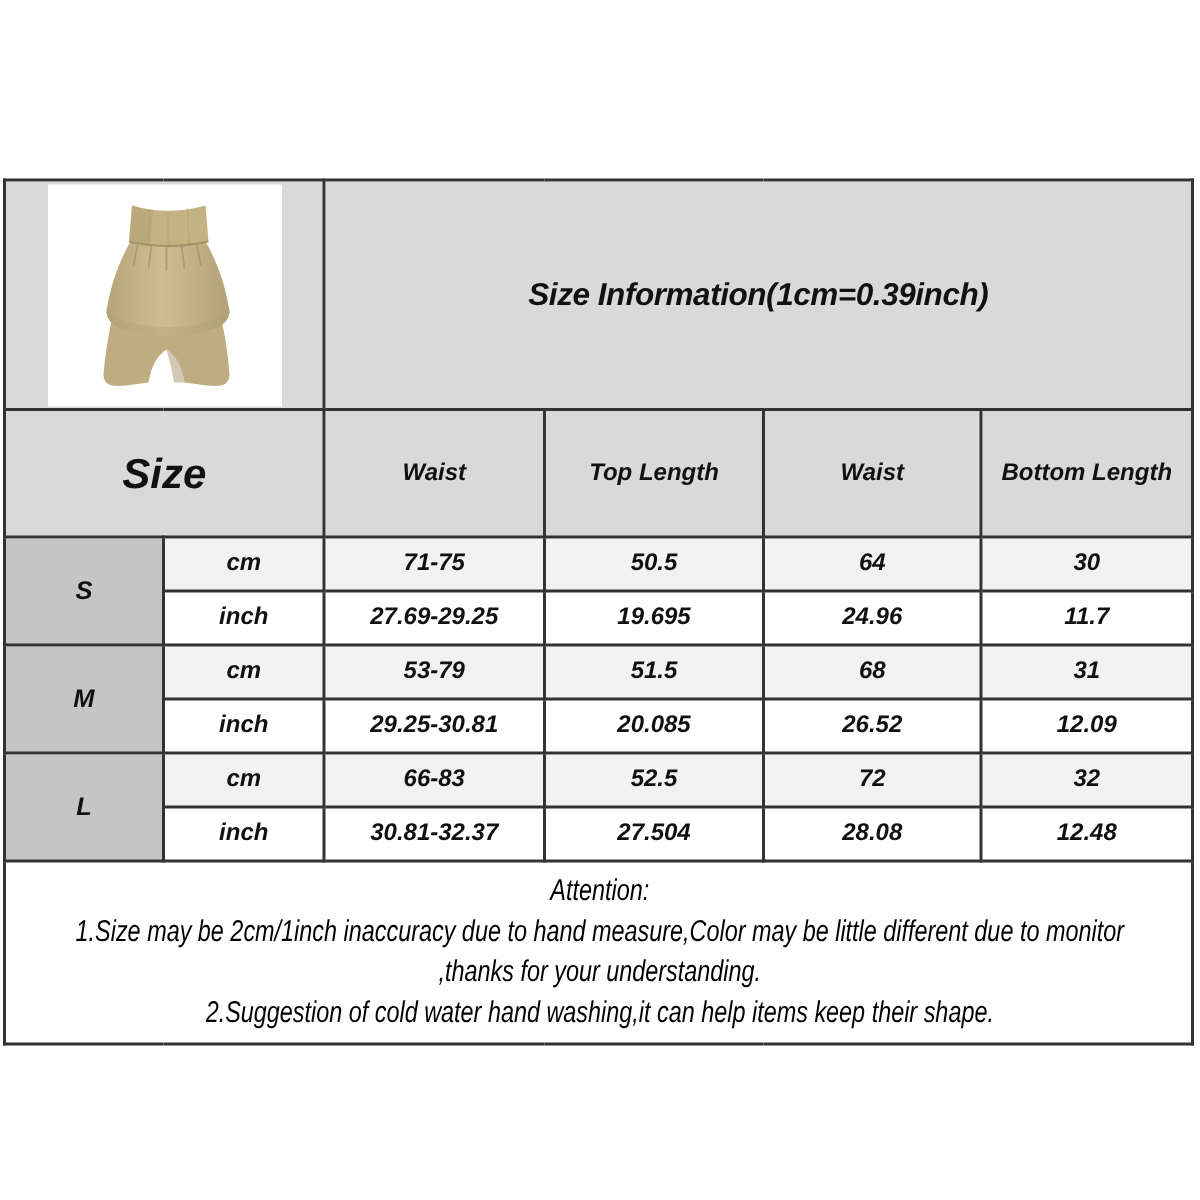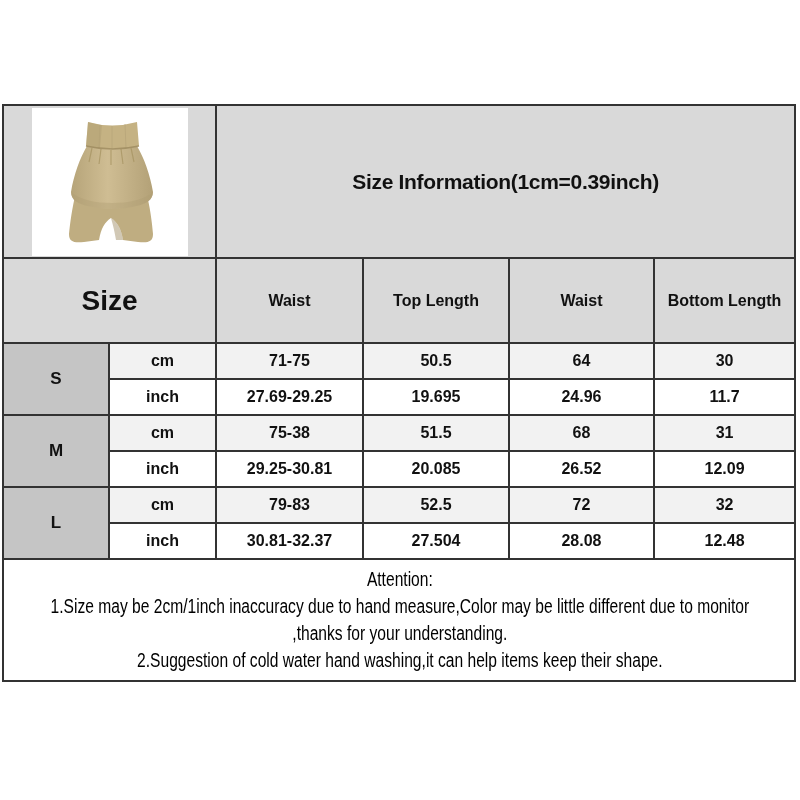--- a/index.html
+++ b/index.html
@@ -1,20 +1,20 @@
 <!DOCTYPE html>
 <html style="--panel_gray: #d9d9d9; --size_letter_gray: #c5c5c5; --cm_row_gray: #f2f2f2; --white: #ffffff; --border_dark: #333333; --text_black: #111111; --khaki_main: #c7b487; --khaki_shadow: #ab9a70;"><head>
 <meta charset="utf-8">
 <style>
   html,body{margin:0;padding:0;background:#fff;}
   .page{
     position:relative;width:800px;height:800px;background:#fff;overflow:hidden;
     font-family:"Liberation Sans","DejaVu Sans",sans-serif;color:var(--text_black,#111);
   }
-  .sheet{position:absolute;left:2px;top:104px;}
+  .sheet{position:absolute;left:2px;top:119px;font-style:italic;}
   table.size-table{border-collapse:collapse;table-layout:fixed;width:792px;}
   table.size-table td{border:2px solid var(--border_dark,#333);padding:0;text-align:center;vertical-align:middle;overflow:hidden;}
   
   tr.r-top{height:153px;}
   td.c-photo{background:var(--panel_gray,#d9d9d9);}
   .photo{width:156px;height:148px;margin:0 auto;background:var(--white,#fff);}
   td.c-title{background:var(--panel_gray,#d9d9d9);font-weight:700;font-size:21px;letter-spacing:-0.3px;}
   
   tr.r-head{height:85px;margin-top:44px;}
   tr.r-head td{background:var(--panel_gray,#d9d9d9);font-weight:700;}
@@ -115,37 +115,37 @@
         <td class="c-unit">inch</td>
         <td class="c-val">27.69-29.25</td>
         <td class="c-val">19.695</td>
         <td class="c-val">24.96</td>
         <td class="c-val">11.7</td>
       </tr>
 
       <tr class="r-cm">
         <td class="c-letter" rowspan="2">M</td>
         <td class="c-unit">cm</td>
-        <td class="c-val">75-38</td>
+        <td class="c-val">53-79</td>
         <td class="c-val">51.5</td>
         <td class="c-val">68</td>
         <td class="c-val">31</td>
       </tr>
       <tr class="r-inch">
         <td class="c-unit">inch</td>
         <td class="c-val">29.25-30.81</td>
         <td class="c-val">20.085</td>
         <td class="c-val">26.52</td>
         <td class="c-val">12.09</td>
       </tr>
 
       <tr class="r-cm">
         <td class="c-letter" rowspan="2">L</td>
         <td class="c-unit">cm</td>
-        <td class="c-val">79-83</td>
+        <td class="c-val">66-83</td>
         <td class="c-val">52.5</td>
         <td class="c-val">72</td>
         <td class="c-val">32</td>
       </tr>
       <tr class="r-inch">
         <td class="c-unit">inch</td>
         <td class="c-val">30.81-32.37</td>
         <td class="c-val">27.504</td>
         <td class="c-val">28.08</td>
         <td class="c-val">12.48</td>

